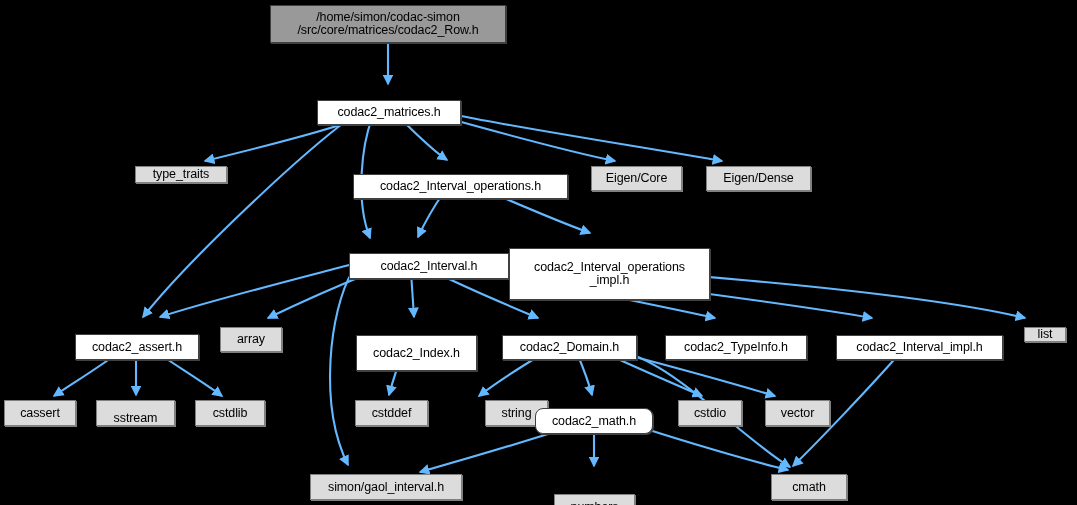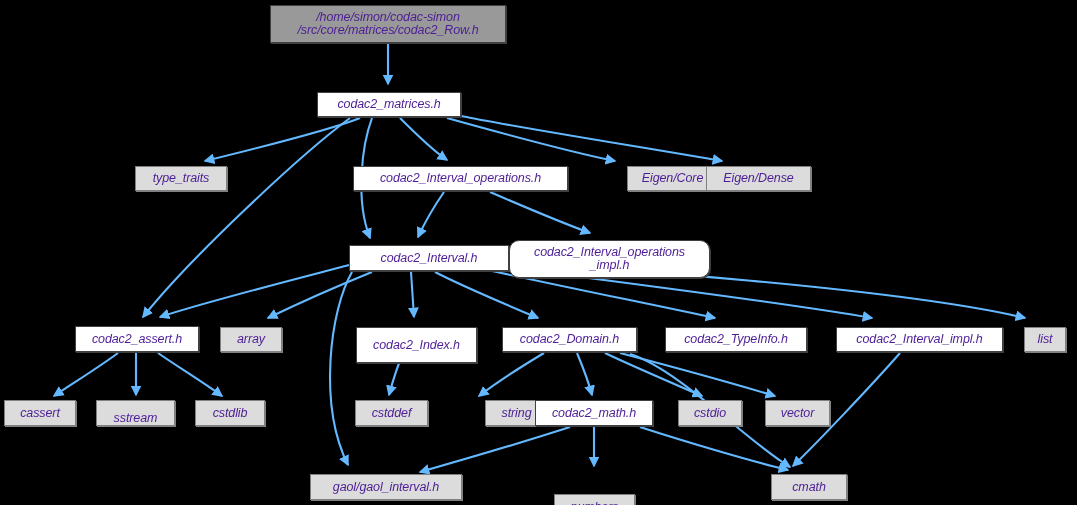--- a/index.html
+++ b/index.html
@@ -25,34 +25,34 @@
   .node-box {
     position: absolute;
     box-sizing: border-box;
     display: flex;
     align-items: center;
     justify-content: center;
     text-align: center;
     font-family: "Liberation Sans", sans-serif;
     font-size: 12.5px;
     line-height: 13px;
-    color: #4c1d95;
+    color: #000000;
     white-space: pre-line;
     letter-spacing: -0.1px;
-    font-style: italic;
   }
   .node-root {
     background: #999999;
     border: 1px solid #404040;
     box-shadow: 1px 1px 0 0 #404040;
   }
   .node-user {
     background: #ffffff;
     border: 1px solid #404040;
     box-shadow: 1px 1px 0 0 #404040;
+    margin-top: 8px;
   }
   .node-system {
     background: #dcdcdc;
     border: 1px solid #808080;
     box-shadow: 1px 1px 0 0 #808080;
   }
   .node-label {
     display: block;
     width: 100%;
     padding: 0 4px;
@@ -99,39 +99,39 @@
         <path d="M570,427 C530,440 462,460 420,472" fill="none" stroke="#63b8ff" stroke-width="2.1" marker-end="url(#arrow-head)"></path>
         <path d="M594,427 L594,466" fill="none" stroke="#63b8ff" stroke-width="2.1" marker-end="url(#arrow-head)"></path>
         <path d="M640,427 C680,440 750,461 788,470" fill="none" stroke="#63b8ff" stroke-width="2.1" marker-end="url(#arrow-head)"></path>
         <path d="M900,353 C872,385 815,445 793,466" fill="none" stroke="#63b8ff" stroke-width="2.1" marker-end="url(#arrow-head)"></path>
       </g>
   </svg>
   <div id="node-layer">
       <div class="node-box node-root" style="left: 270px; top: 5px; width: 236px; height: 38px;"><span class="node-label">/home/simon/codac-simon
 /src/core/matrices/codac2_Row.h</span></div>
       <div class="node-box node-user" style="left: 317px; top: 92px; width: 144px; height: 25px;"><span class="node-label">codac2_matrices.h</span></div>
-      <div class="node-box node-system" style="left: 135px; top: 166px; width: 92px; height: 25px;"><span class="node-label">type_traits</span></div>
+      <div class="node-box node-system" style="left: 135px; top: 166px; width: 92px; height: 17px;"><span class="node-label">type_traits</span></div>
       <div class="node-box node-user" style="left: 353px; top: 166px; width: 215px; height: 25px;"><span class="node-label">codac2_Interval_operations.h</span></div>
-      <div class="node-box node-system" style="left: 591px; top: 166px; width: 91px; height: 25px; margin-left: 36px;"><span class="node-label">Eigen/Core</span></div>
+      <div class="node-box node-system" style="left: 591px; top: 166px; width: 91px; height: 25px;"><span class="node-label">Eigen/Core</span></div>
       <div class="node-box node-system" style="left: 706px; top: 166px; width: 105px; height: 25px;"><span class="node-label">Eigen/Dense</span></div>
       <div class="node-box node-user" style="left: 349px; top: 245px; width: 160px; height: 26px;"><span class="node-label">codac2_Interval.h</span></div>
-      <div class="node-box node-user" style="left: 509px; top: 240px; width: 201px; height: 38px; border-radius: 10px;"><span class="node-label">codac2_Interval_operations
+      <div class="node-box node-user" style="left: 509px; top: 240px; width: 201px; height: 52px;"><span class="node-label">codac2_Interval_operations
 _impl.h</span></div>
       <div class="node-box node-user" style="left: 75px; top: 326px; width: 124px; height: 26px;"><span class="node-label">codac2_assert.h</span></div>
       <div class="node-box node-system" style="left: 220px; top: 327px; width: 62px; height: 25px;"><span class="node-label">array</span></div>
       <div class="node-box node-user" style="left: 356px; top: 327px; width: 121px; height: 36px;"><span class="node-label">codac2_Index.h</span></div>
       <div class="node-box node-user" style="left: 502px; top: 327px; width: 135px; height: 25px;"><span class="node-label">codac2_Domain.h</span></div>
       <div class="node-box node-user" style="left: 665px; top: 327px; width: 142px; height: 25px;"><span class="node-label">codac2_TypeInfo.h</span></div>
       <div class="node-box node-user" style="left: 836px; top: 327px; width: 167px; height: 25px; justify-content: center;"><span class="node-label">codac2_Interval_impl.h</span></div>
-      <div class="node-box node-system" style="left: 1024px; top: 327px; width: 42px; height: 25px;"><span class="node-label">list</span></div>
+      <div class="node-box node-system" style="left: 1024px; top: 327px; width: 42px; height: 15px;"><span class="node-label">list</span></div>
       <div class="node-box node-system" style="left: 4px; top: 400px; width: 72px; height: 26px; justify-content: center;"><span class="node-label">cassert</span></div>
       <div class="node-box node-system" style="left: 96px; top: 400px; width: 79px; height: 26px; align-items: flex-end;"><span class="node-label">sstream</span></div>
       <div class="node-box node-system" style="left: 195px; top: 400px; width: 70px; height: 26px;"><span class="node-label">cstdlib</span></div>
       <div class="node-box node-system" style="left: 355px; top: 400px; width: 73px; height: 26px;"><span class="node-label">cstddef</span></div>
       <div class="node-box node-system" style="left: 449px; top: 400px; width: 63px; height: 26px; margin-left: 36px;"><span class="node-label">string</span></div>
-      <div class="node-box node-user" style="left: 535px; top: 400px; width: 118px; height: 26px;"><span class="node-label">codac2_math.h</span></div>
+      <div class="node-box node-user" style="left: 535px; top: 400px; width: 118px; height: 26px; border-radius: 8px;"><span class="node-label">codac2_math.h</span></div>
       <div class="node-box node-system" style="left: 678px; top: 400px; width: 64px; height: 26px;"><span class="node-label">cstdio</span></div>
       <div class="node-box node-system" style="left: 765px; top: 400px; width: 65px; height: 26px;"><span class="node-label">vector</span></div>
-      <div class="node-box node-system" style="left: 310px; top: 474px; width: 152px; height: 26px;"><span class="node-label">gaol/gaol_interval.h</span></div>
+      <div class="node-box node-system" style="left: 310px; top: 474px; width: 152px; height: 26px;"><span class="node-label">simon/gaol_interval.h</span></div>
       <div class="node-box node-system" style="left: 554px; top: 474px; width: 81px; height: 26px; margin-top: 20px;"><span class="node-label">numbers</span></div>
       <div class="node-box node-system" style="left: 771px; top: 474px; width: 76px; height: 26px;"><span class="node-label">cmath</span></div>
     </div>
 </div>
 
 </body></html>

